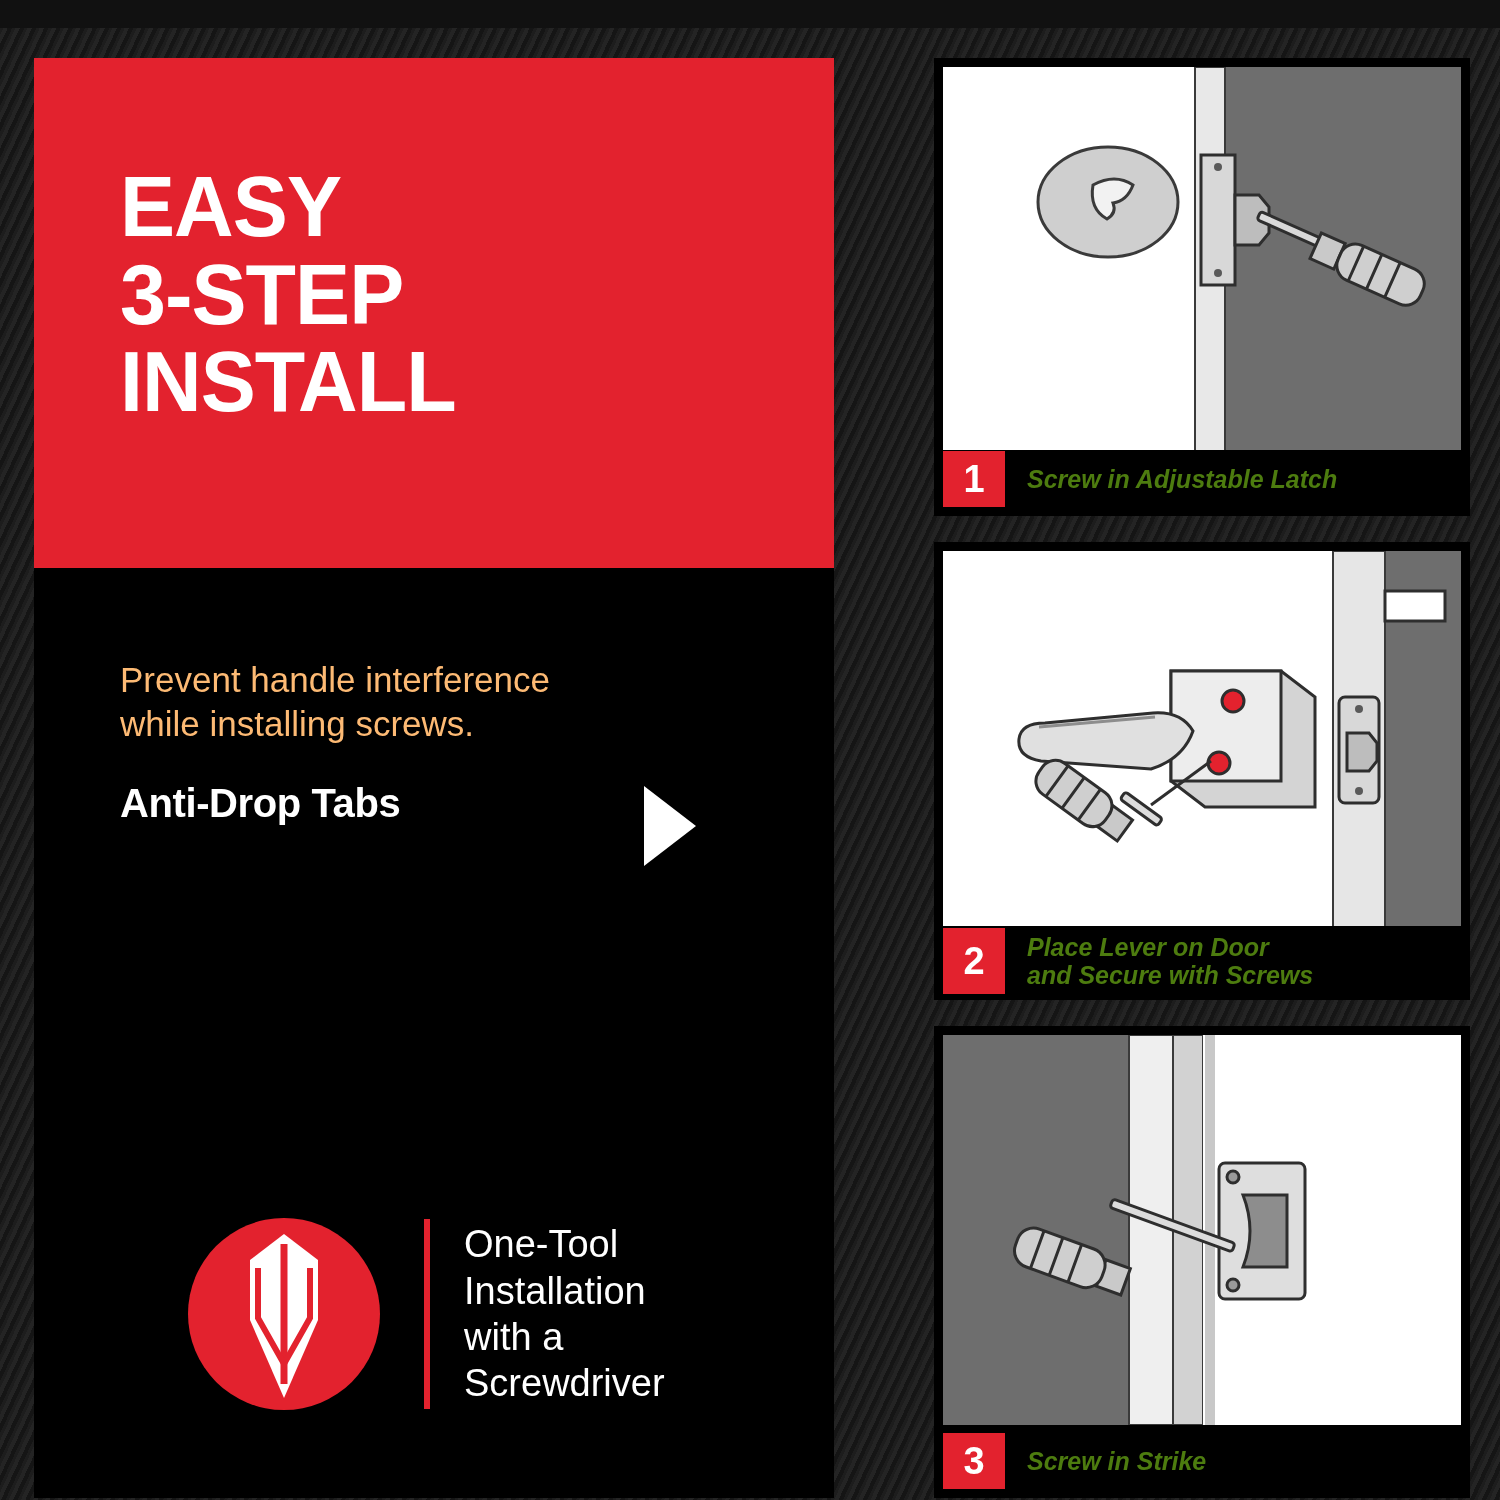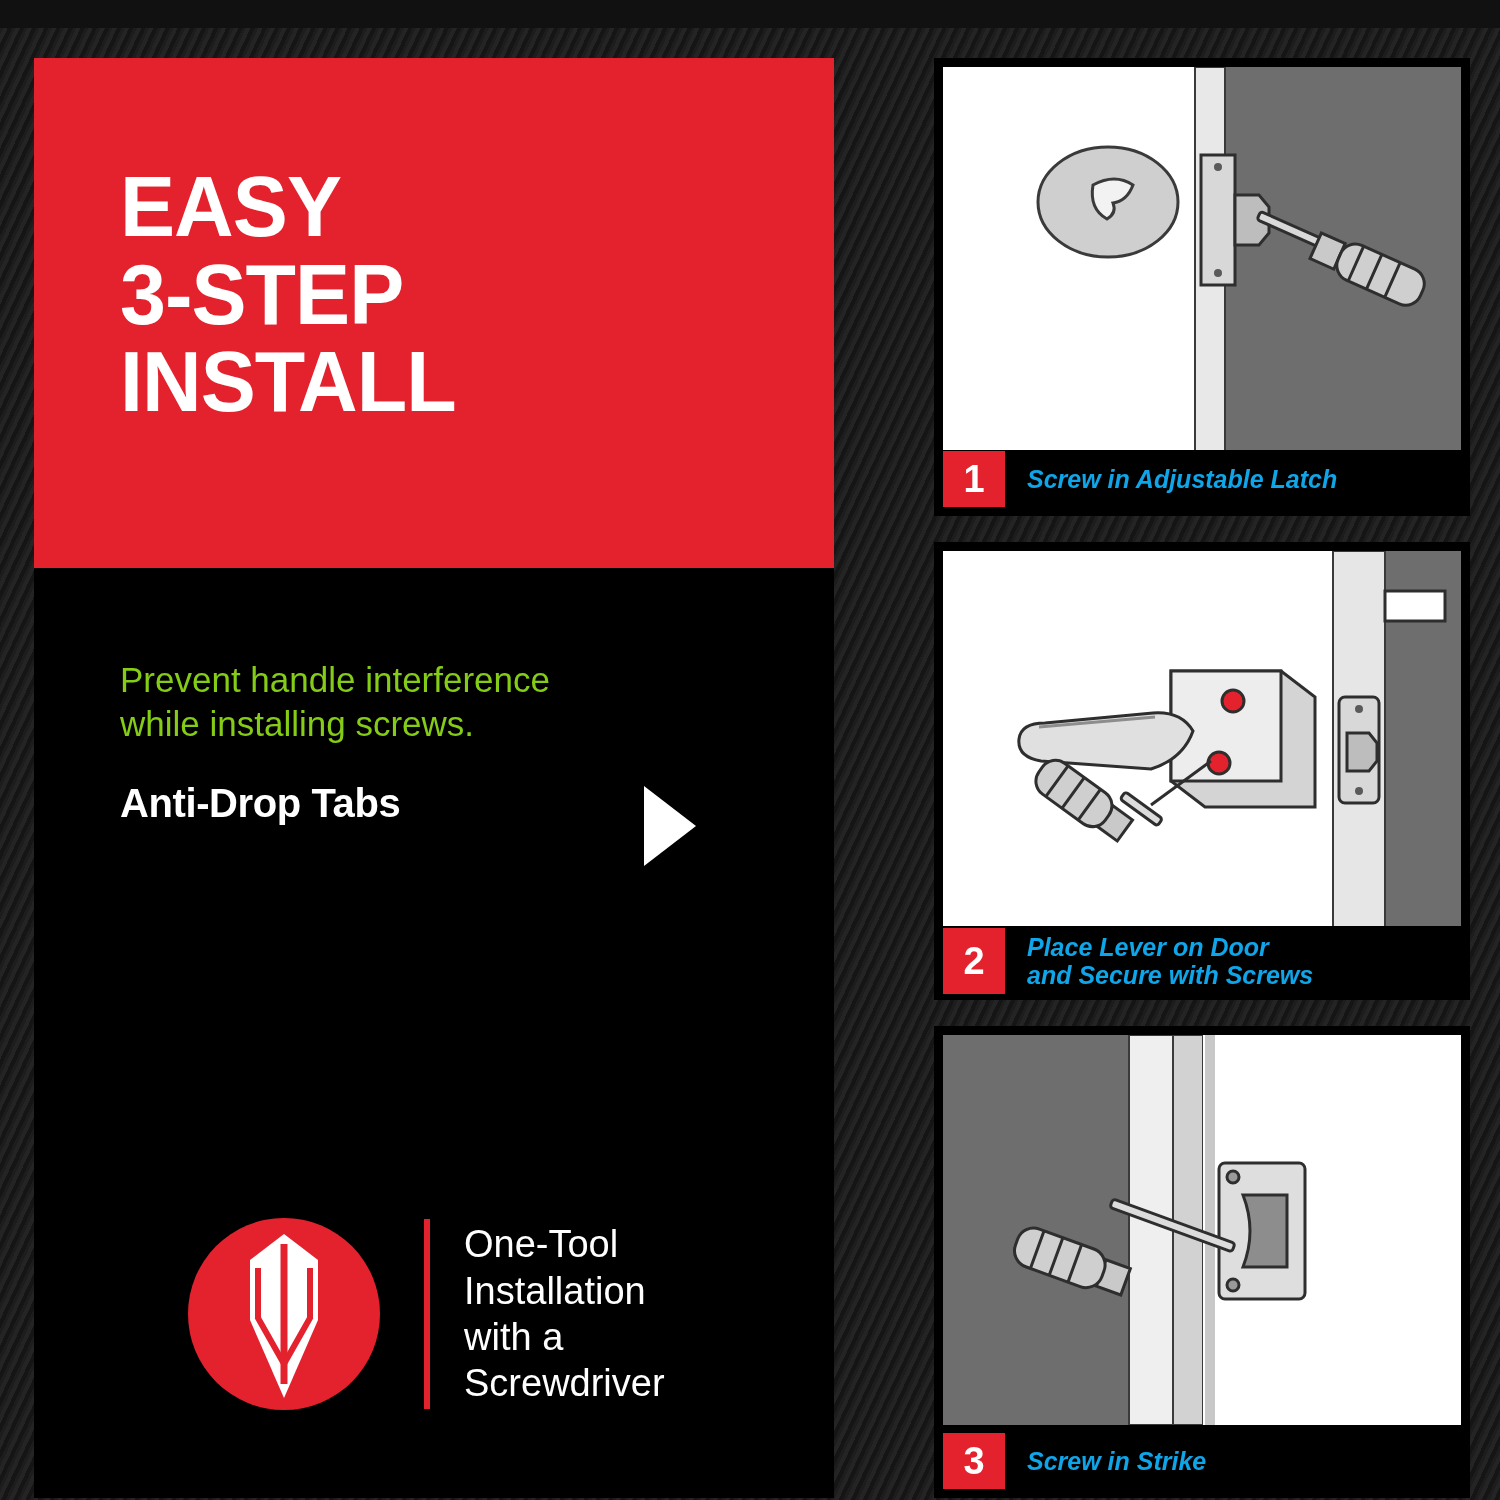--- a/index.html
+++ b/index.html
@@ -70,21 +70,21 @@
     width: 640px;
   }
   .feat-title {
     color: #ffffff;
     font-size: 40px;
     font-weight: bold;
     letter-spacing: -0.4px;
     margin: 0 0 4px 0;
   }
   .feat-body {
-    color: #84cc16;
+    color: #fdba74;
     font-size: 35px;
     line-height: 1.27;
     font-weight: 300;
     margin: 0 0 34px 0;
     max-width: 430px;
   }
   .feat-body.last { margin-bottom: 0; max-width: 520px; }
 
   .play-triangle {
     position: absolute;
@@ -173,21 +173,21 @@
     background: #e3222e;
     color: #ffffff;
     font-size: 38px;
     font-weight: bold;
     display: flex;
     align-items: center;
     justify-content: center;
     flex: none;
   }
   .caption-text {
-    color: #0ea5e9;
+    color: #4d7c0f;
     font-size: 25px;
     font-weight: bold;
     font-style: italic;
     line-height: 1.12;
     margin-left: 22px;
     white-space: pre-line;
   }
   .caption-bar.tall { height: 70px; bottom: 4px; }
   .caption-bar.tall .step-num { height: 66px; }
 </style>

